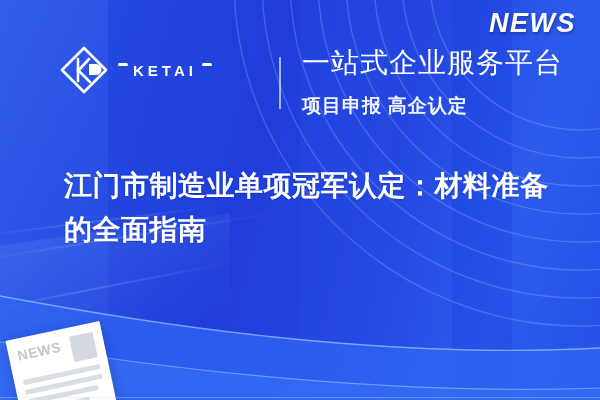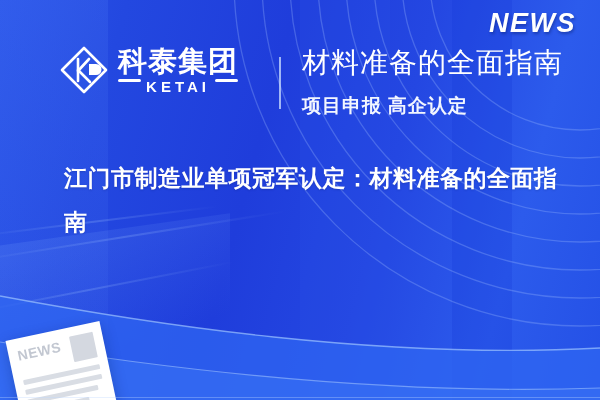--- a/index.html
+++ b/index.html
@@ -105,23 +105,23 @@
   }
   .tagline-sub{
     color:#f2f6ff;font-size:19px;line-height:26px;margin-top:13px;
     letter-spacing:1px;white-space:nowrap;
     font-family:"Liberation Serif","DejaVu Serif",serif;
     font-weight:bold;
   }
 
   
   .headline{
-    position:absolute;left:64px;top:156px;width:510px;
+    position:absolute;left:64px;top:164px;width:510px;
     color:#ffffff;
-    font-size:23px;
+    font-size:28px;
     font-weight:bold;
     line-height:44px;
     letter-spacing:.5px;
     text-shadow:0 1px 2px rgba(10,30,110,.25);
   }
 
   
   .paper{
     position:absolute;left:14px;top:330px;
     width:96px;height:92px;
@@ -199,33 +199,32 @@
           <g fill="none" stroke="#ffffff" stroke-width="2.6" stroke-linecap="round" stroke-linejoin="round">
             <path d="M26 4 L48 26 L26 48 L4 26 Z" rx="4"></path>
             <path d="M20 15 L20 37"></path>
             <path d="M20 27 L31 15"></path>
             <path d="M20 26 L32 38"></path>
           </g>
           <path d="M31 20 L38 20 A5.5 5.5 0 0 1 38 31 L31 31 Z" fill="#ffffff"></path>
         </svg>
       </div>
       <div class="logo-word">
-        <div class="logo-cn">科泰集团</div>
         <div class="logo-en-row">
           <span class="logo-dash"></span>
           <span class="logo-en">KETAI</span>
           <span class="logo-dash"></span>
         </div>
       </div>
     </div>
 
     <div class="divider"></div>
 
     <div class="tagline">
-      <div class="tagline-main">材料准备的全面指南</div>
+      <div class="tagline-main">一站式企业服务平台</div>
       <div class="tagline-sub">项目申报 高企认定</div>
     </div>
   </div>
 
   <div class="headline">江门市制造业单项冠军认定：材料准备的全面指南</div>
 
   <div class="paper">
     <div class="paper-top">
       <div class="paper-title">NEWS</div>
       <div class="paper-thumb"></div>

